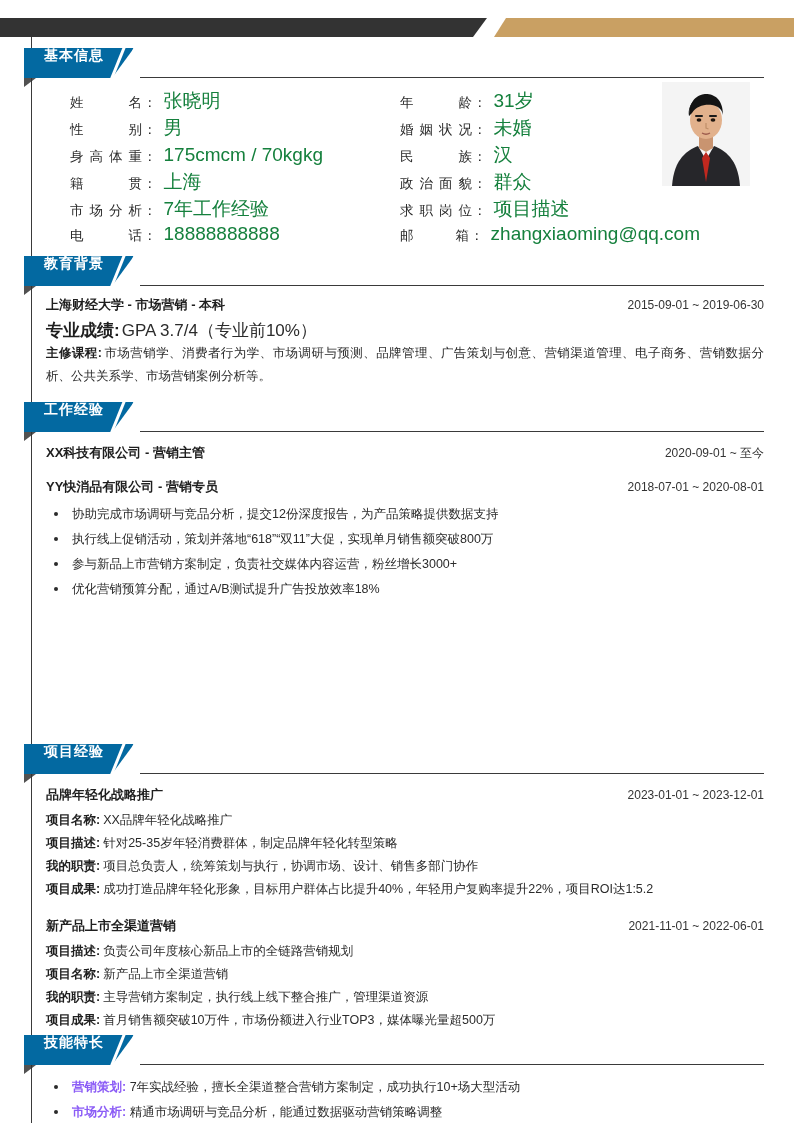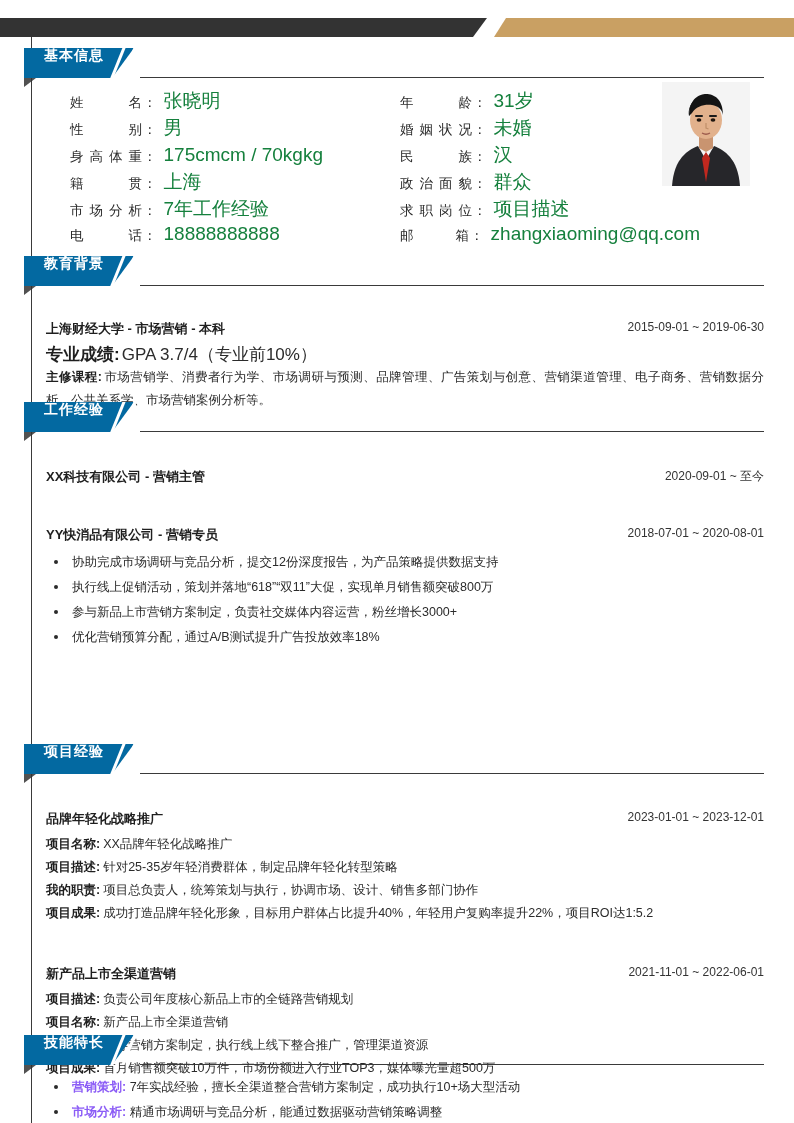--- a/index.html
+++ b/index.html
@@ -143,23 +143,22 @@
     width: 88px; height: 104px;
     background: #f2f2f2;
     overflow: hidden;
   }
 
   
   .entry { position: relative; }
   .entry-head {
     display: flex;
     justify-content: space-between;
-    align-items: flex-start;
+    align-items: center;
     padding-top: 2px;
-    margin-top: 24px;
   }
   .entry-title {
     font-size: 13px;
     font-weight: bold;
     color: #1f1f1f;
   }
   .entry-date {
     font-size: 12px;
     color: #333333;
     white-space: nowrap;

